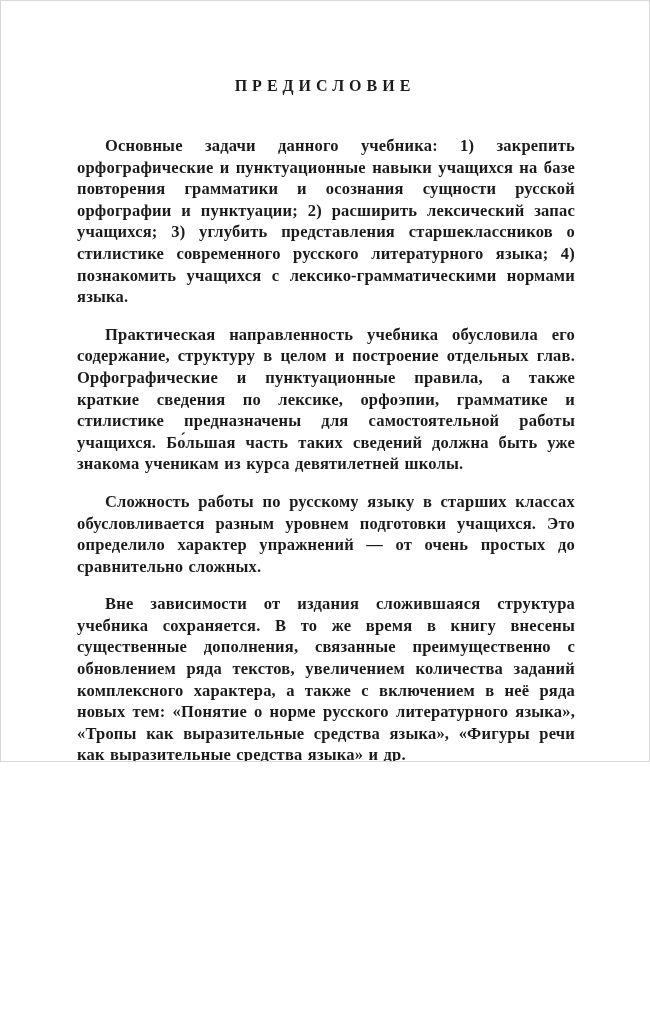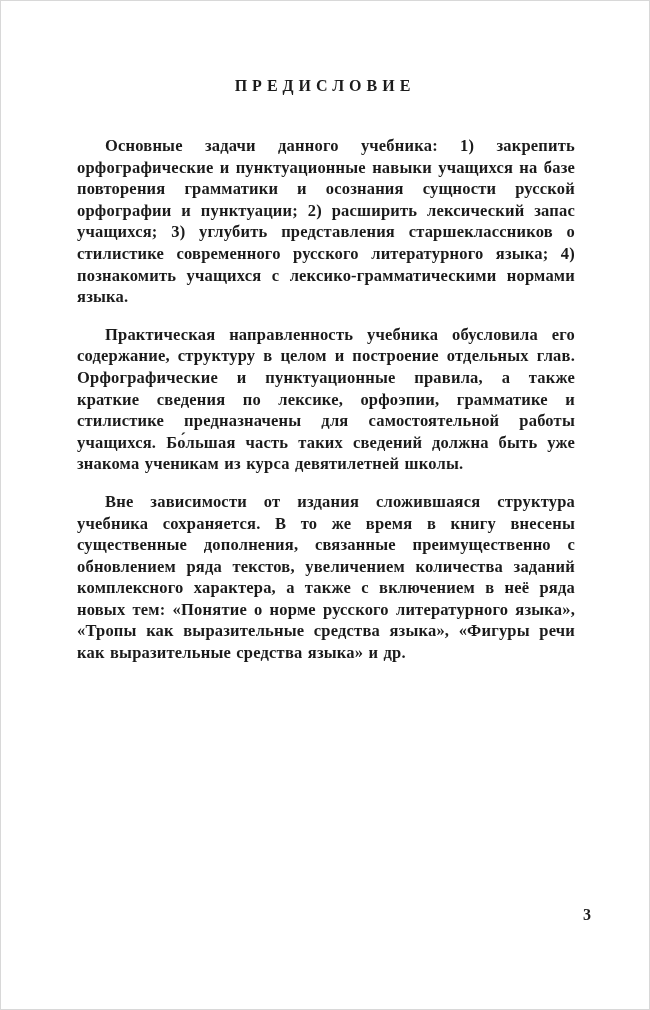--- a/index.html
+++ b/index.html
@@ -3,21 +3,21 @@
 <meta charset="utf-8">
 <style>
   html, body {
     margin: 0;
     padding: 0;
     background: #ffffff;
   }
   .sheet {
     position: relative;
     width: 650px;
-    height: 1010px;
+    height: 762px;
     background: #ffffff;
     box-sizing: border-box;
     border: 1px solid #d8d8d8;
     overflow: hidden;
     font-family: "Liberation Serif", "DejaVu Serif", serif;
     color: #1b1b1b;
   }
   .page-title {
     margin: 0;
     position: absolute;
@@ -60,18 +60,19 @@
 </head>
 <body>
 
 <div class="sheet">
 
   <h1 class="page-title">ПРЕДИСЛОВИЕ</h1>
 
   <div class="text-block">
     <p class="body-par">Основные задачи данного учебника: 1) закрепить орфографические и пунктуационные навыки учащихся на базе повторения грамматики и осознания сущности русской орфографии и пунктуации; 2) расширить лексический запас учащихся; 3) углубить представления старшеклассников о стилистике современного русского литературного языка; 4) познакомить учащихся с лексико-грамматическими нормами языка.</p>
     <p class="body-par">Практическая направленность учебника обусловила его содержание, структуру в целом и построение отдельных глав. Орфографические и пунктуационные правила, а также краткие сведения по лексике, орфоэпии, грамматике и стилистике предназначены для самостоятельной работы учащихся. Бо́льшая часть таких сведений должна быть уже знакома ученикам из курса девятилетней школы.</p>
+    <p class="body-par">Сложность работы по русскому языку в старших классах обусловливается разным уровнем подготовки учащихся. Это определило характер упражнений — от очень простых до сравнительно сложных.</p>
     <p class="body-par">Вне зависимости от издания сложившаяся структура учебника сохраняется. В то же время в книгу внесены существенные дополнения, связанные преимущественно с обновлением ряда текстов, увеличением количества заданий комплексного характера, а также с включением в неё ряда новых тем: «Понятие о норме русского литературного языка», «Тропы как выразительные средства языка», «Фигуры речи как выразительные средства языка» и др.</p>
   </div>
 
   <div class="page-number">3</div>
 
 </div>
 
 </body></html>

